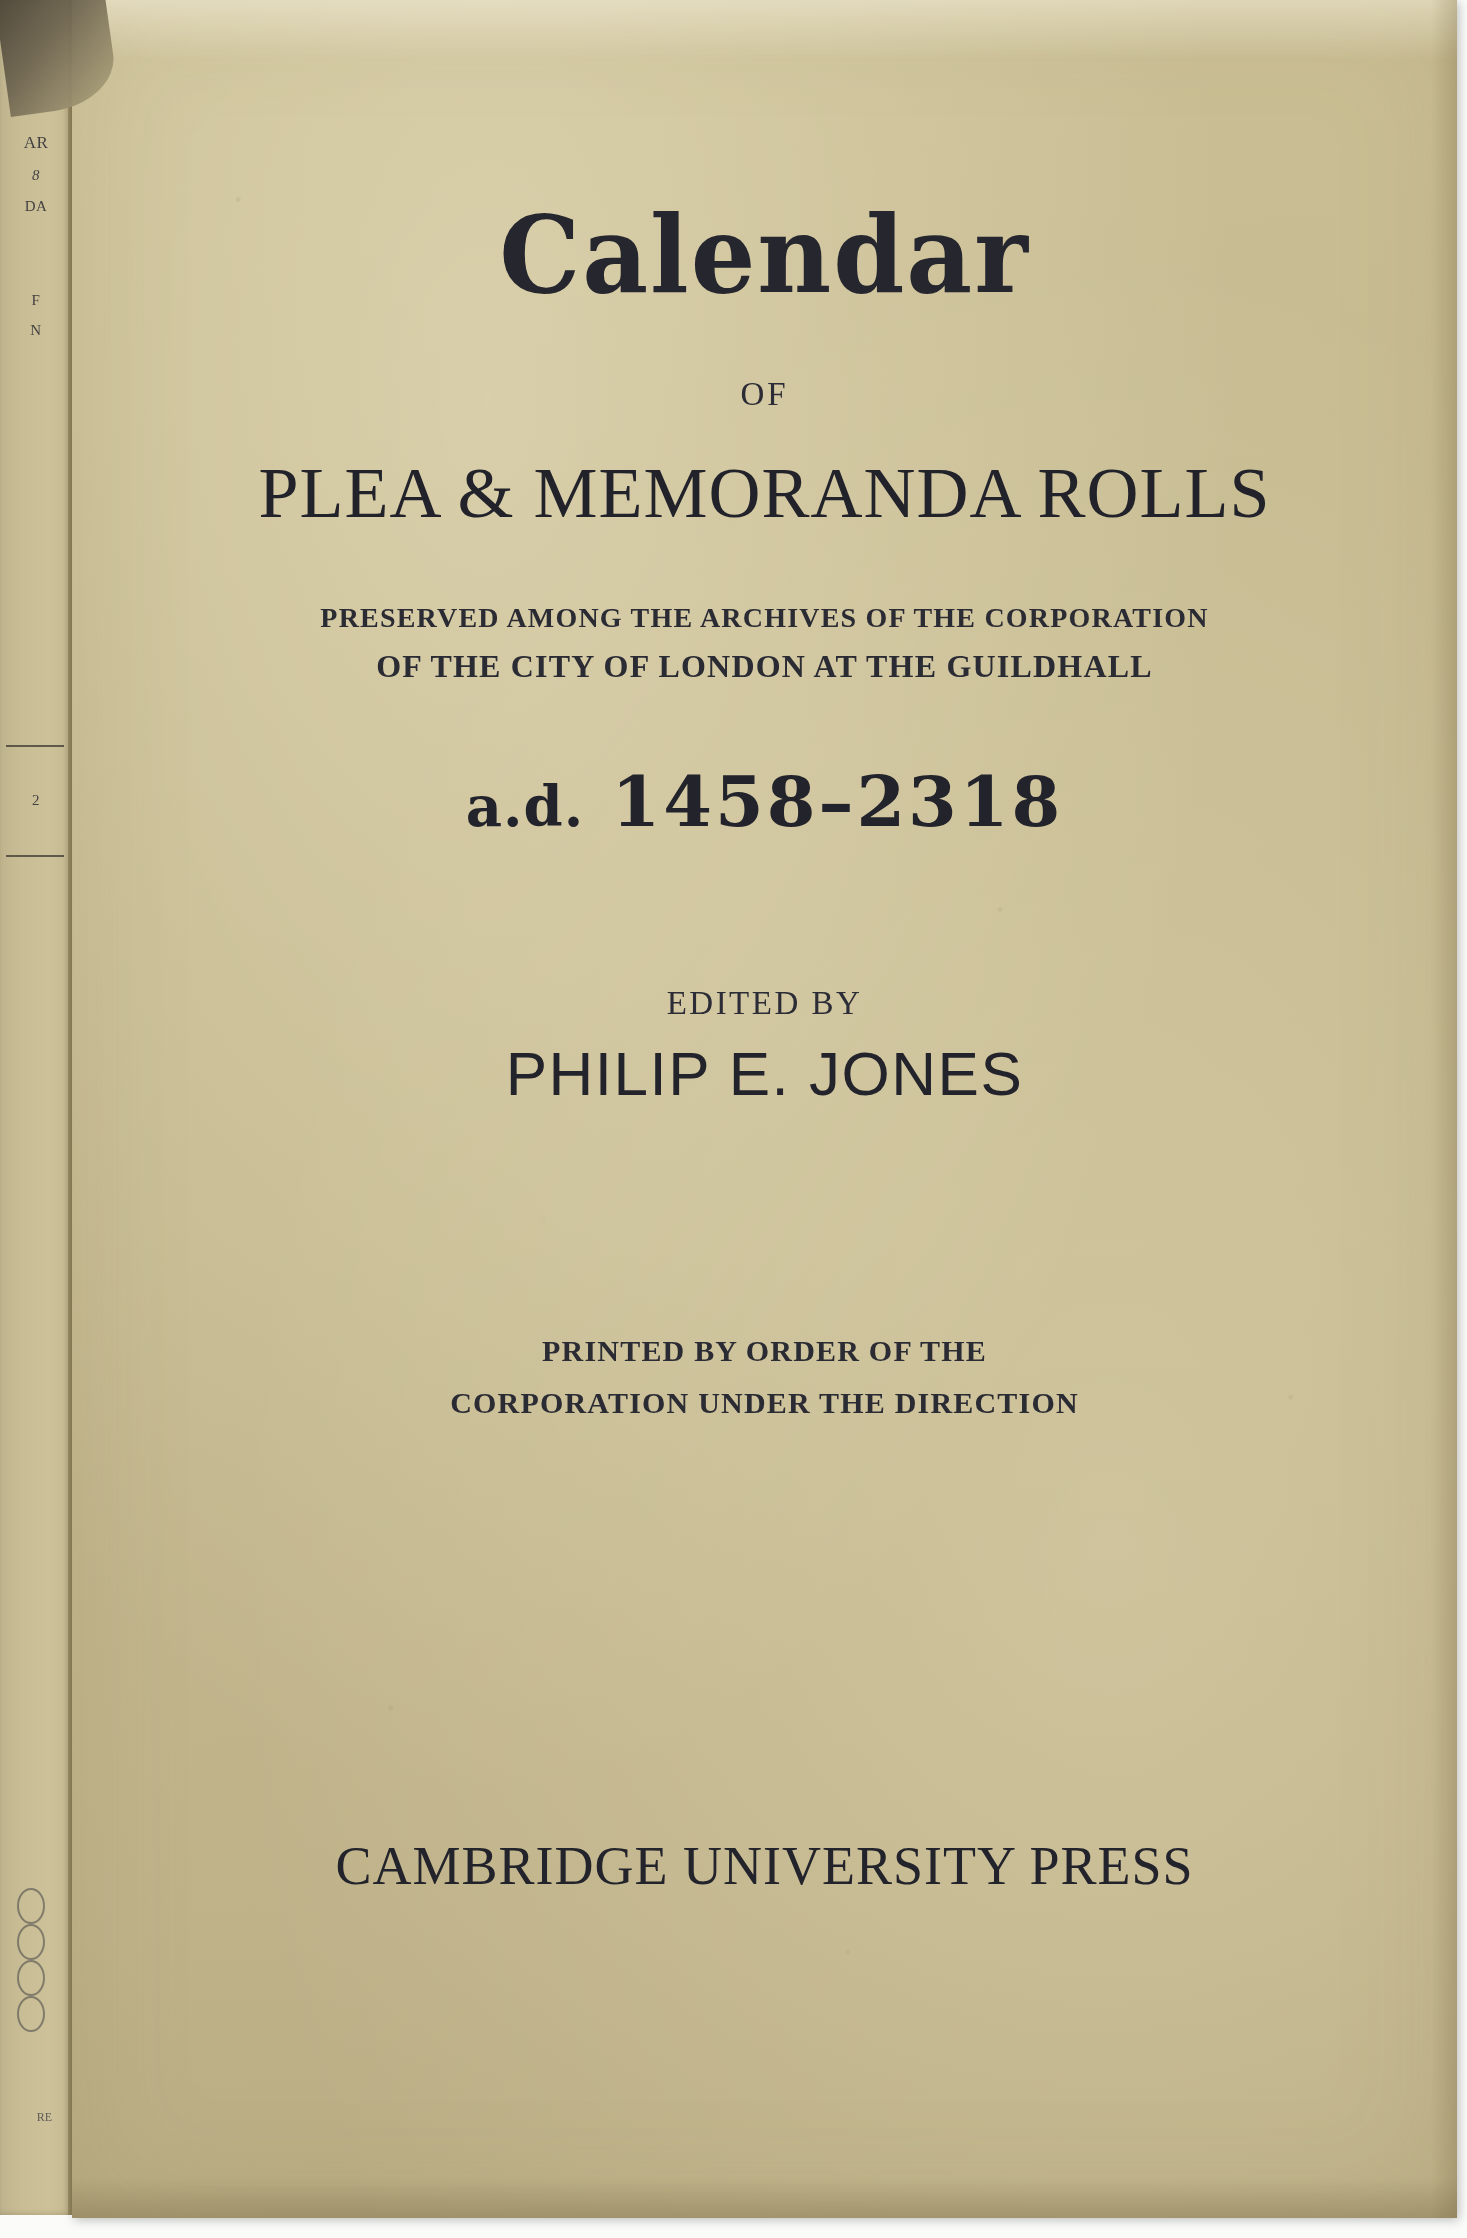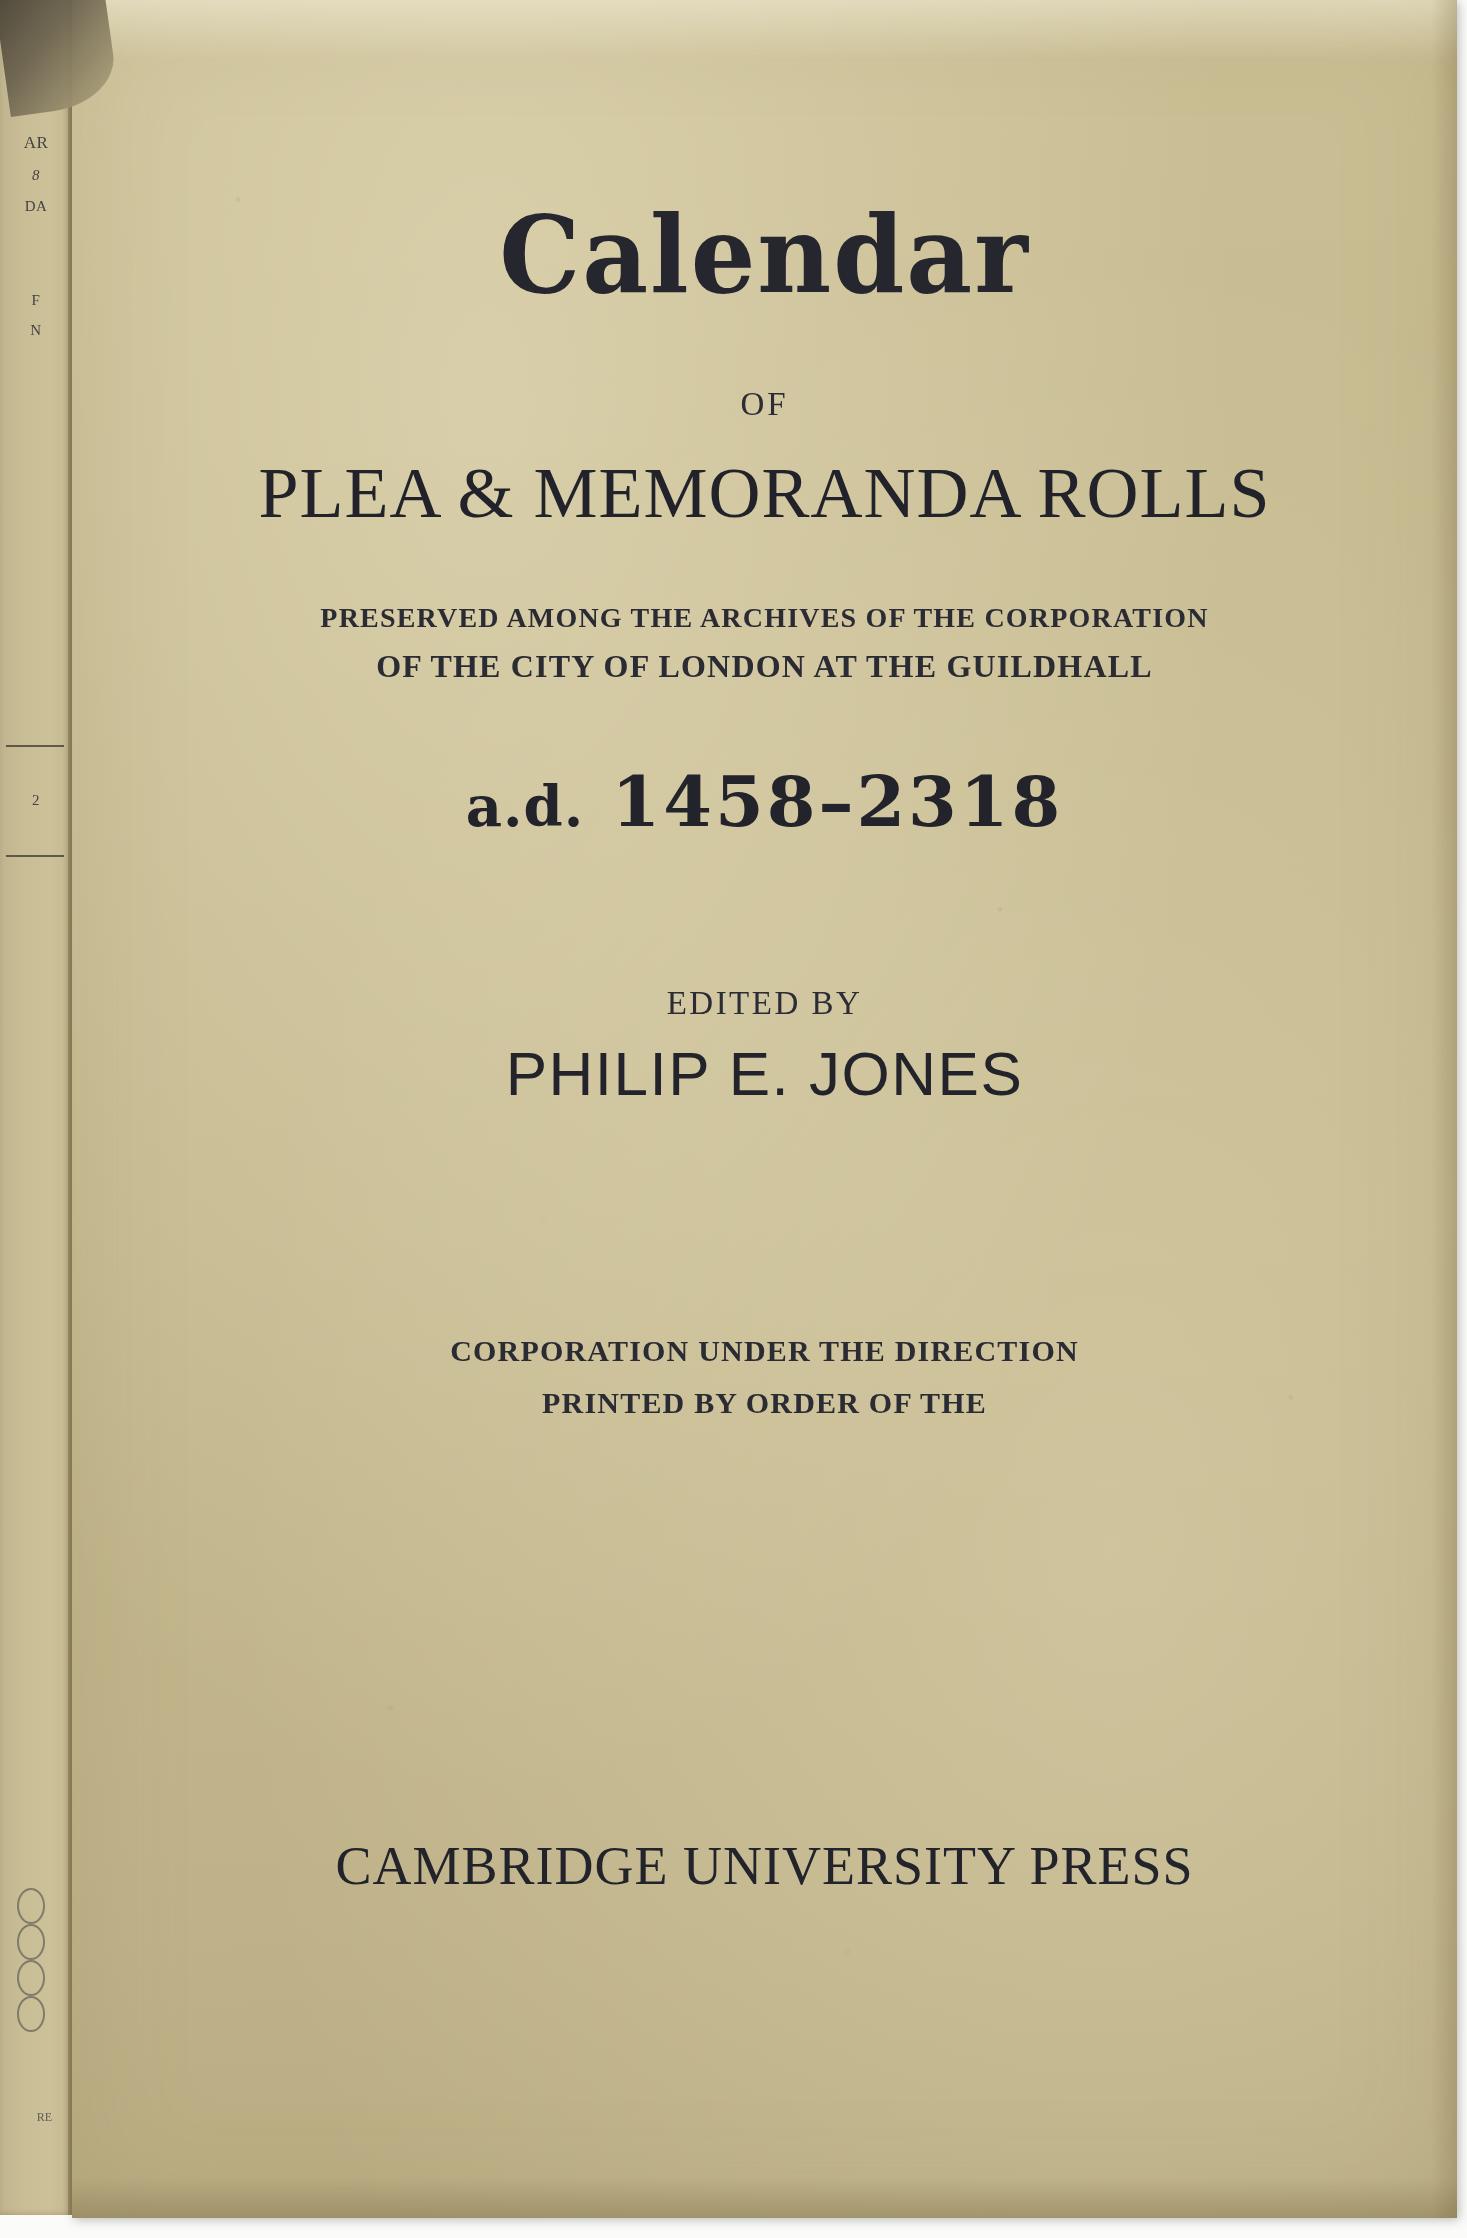--- a/index.html
+++ b/index.html
@@ -169,21 +169,21 @@
     transform: scaleX(0.96);
   }
   .title-main .blackletter {
     font-family: "DejaVu Serif", serif;
     font-weight: 700;
     font-style: normal;
   }
 
   .of-word {
     position: absolute;
-    top: 386px;
+    top: 376px;
     width: 100%;
     font-family: "Liberation Serif", serif;
     font-size: 33px;
     letter-spacing: 3px;
     color: #2c2c36;
   }
 
   .subtitle-main {
     position: absolute;
     top: 452px;
@@ -324,21 +324,21 @@
 
       <div class="daterange">
         <span class="ad">a.d.</span>
         <span>1458–2318</span>
       </div>
 
       <div class="edited-by">EDITED BY</div>
       <div class="editor-name">PHILIP E. JONES</div>
 
       <div class="imprint-note">
+        <span class="smallcapline">PRINTED BY ORDER OF THE</span>
         <span class="smallcapline">CORPORATION UNDER THE DIRECTION</span>
-        <span class="smallcapline">PRINTED BY ORDER OF THE</span>
       </div>
 
       <div class="publisher">CAMBRIDGE UNIVERSITY PRESS</div>
 
     </div>
   </div>
 </div>
 
 </body></html>

